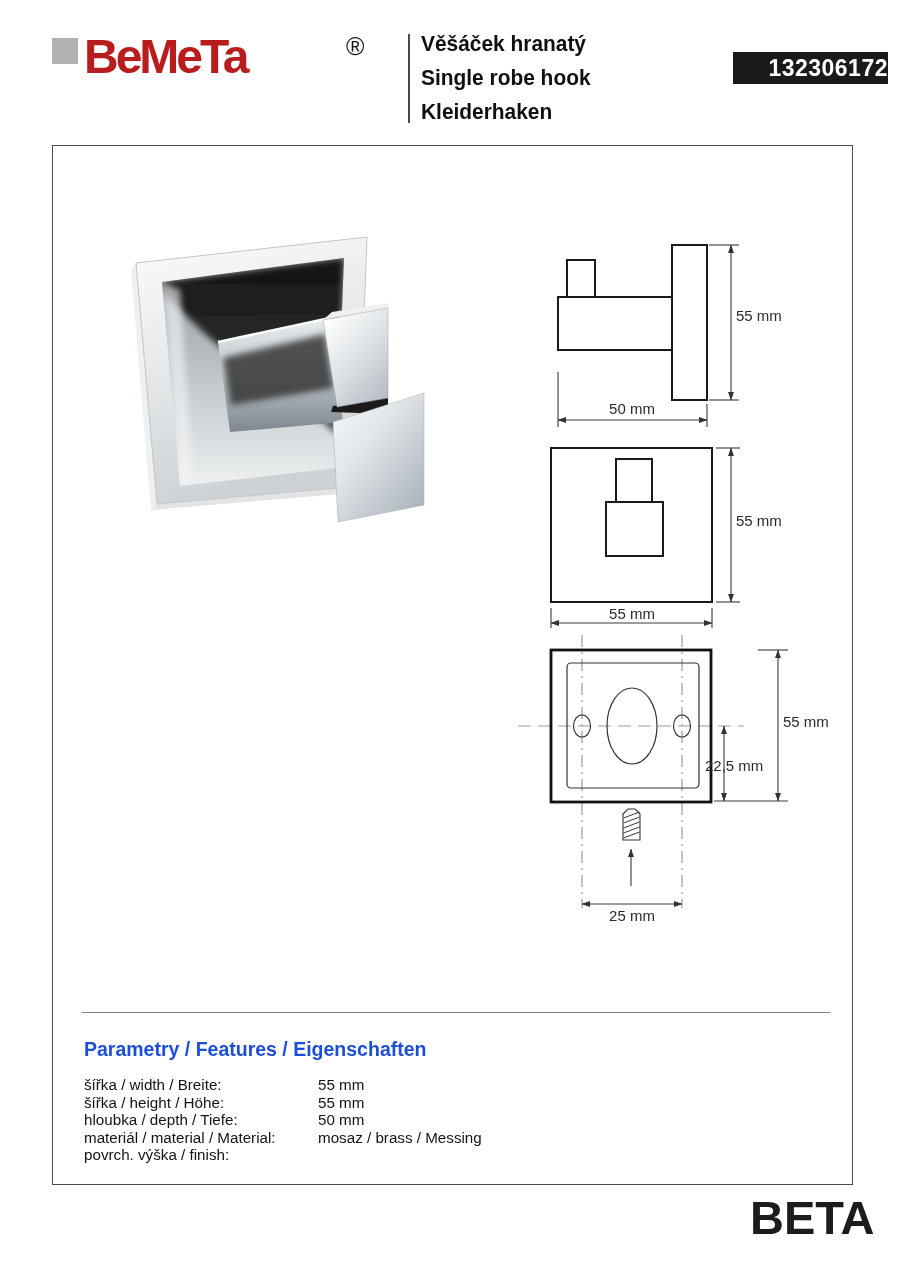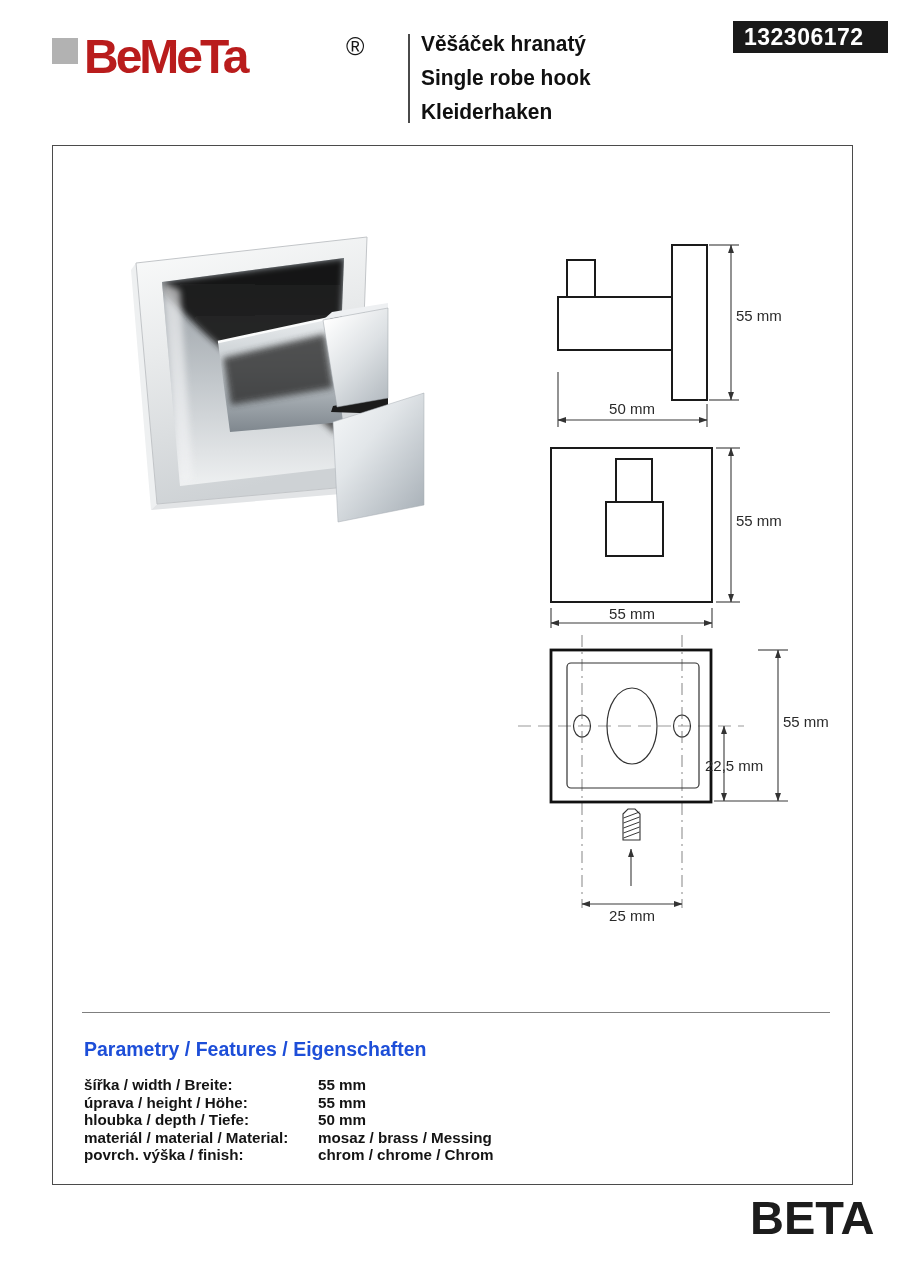--- a/index.html
+++ b/index.html
@@ -8,21 +8,21 @@
   .abs{position:absolute;}
 
   
   .logo-mark{left:52px;top:38px;width:26px;height:26px;background:#b2b2b2;}
   .logo-text{left:84px;top:22px;font-size:48px;font-weight:bold;letter-spacing:-3px;
              color:#b91c1c;line-height:70px;white-space:nowrap;}
   .logo-reg{left:346px;top:32px;font-size:25px;font-weight:normal;color:#161616;}
   .hdr-divider{left:408px;top:34px;width:2px;height:89px;background:#4a4a4a;}
   .titles{left:421px;top:27px;font-size:22px;font-weight:bold;line-height:34px;color:#101010;
           transform:scaleX(.95);transform-origin:left top;white-space:nowrap;}
-  .badge{left:733px;top:21px;width:155px;height:32px;background:#1a1a1a;}
+  .badge{left:733px;top:52px;width:155px;height:32px;background:#1a1a1a;text-align:right;}
   .badge span{display:block;padding-left:11px;line-height:32px;font-size:23px;font-weight:bold;
               color:#ffffff;letter-spacing:.5px;}
 
   
   .main-box{left:52px;top:145px;width:801px;height:1040px;border:1.5px solid #4b4b4b;
             box-sizing:border-box;background:#fff;}
 
   
   .dim-label{font-size:15px;color:#2a2a2a;line-height:15px;white-space:nowrap;}
   .dim-center{width:80px;text-align:center;}
@@ -33,21 +33,21 @@
   .tn{fill:none;stroke:#333;stroke-width:1.2;}
   .dm{stroke:#3a3a3a;stroke-width:1.1;fill:none;}
   .dash{stroke:#9a9a9a;stroke-width:1.2;stroke-dasharray:13 7;}
   .dashdot{stroke:#9a9a9a;stroke-width:1.2;stroke-dasharray:12 5 2 5;}
   .hatch{stroke:#222;stroke-width:.9;}
 
   
   .spec-rule{left:82px;top:1012px;width:748px;height:0;border-top:1.5px solid #7f7f7f;}
   .spec-heading{left:84px;top:1038px;font-size:19.5px;font-weight:bold;color:#1d4ed8;}
   .spec-table{left:84px;top:1076px;width:560px;font-size:15.2px;color:#141414;}
-  .spec-row{display:flex;height:17.6px;line-height:17.6px;font-weight:bold;}
+  .spec-row{display:flex;height:17.6px;line-height:17.6px;}
   .spec-label{width:234px;}
   .spec-value{flex:1;}
 
   .beta{left:750px;top:1197px;font-size:47px;font-weight:bold;color:#1c1c1c;line-height:42px;}
 </style>
 </head>
 <body>
 
 <div class="page">
 
@@ -201,32 +201,31 @@
 
   <div class="abs spec-rule"></div>
   <div class="abs spec-heading">Parametry / Features / Eigenschaften</div>
 
   <div class="abs spec-table">
     <div class="spec-row">
       <span class="spec-label">šířka / width / Breite:</span>
       <span class="spec-value">55 mm</span>
     </div>
     <div class="spec-row">
-      <span class="spec-label">úprava / height / Höhe:</span>
+      <span class="spec-label">šířka / height / Höhe:</span>
       <span class="spec-value">55 mm</span>
     </div>
     <div class="spec-row">
       <span class="spec-label">hloubka / depth / Tiefe:</span>
       <span class="spec-value">50 mm</span>
     </div>
     <div class="spec-row">
       <span class="spec-label">materiál / material / Material:</span>
       <span class="spec-value">mosaz / brass / Messing</span>
     </div>
     <div class="spec-row">
       <span class="spec-label">povrch. výška / finish:</span>
-      <span class="spec-value">chrom / chrome / Chrom</span>
     </div>
   </div>
 
   <div class="abs beta">BETA</div>
 
 </div>
 
 </body></html>

